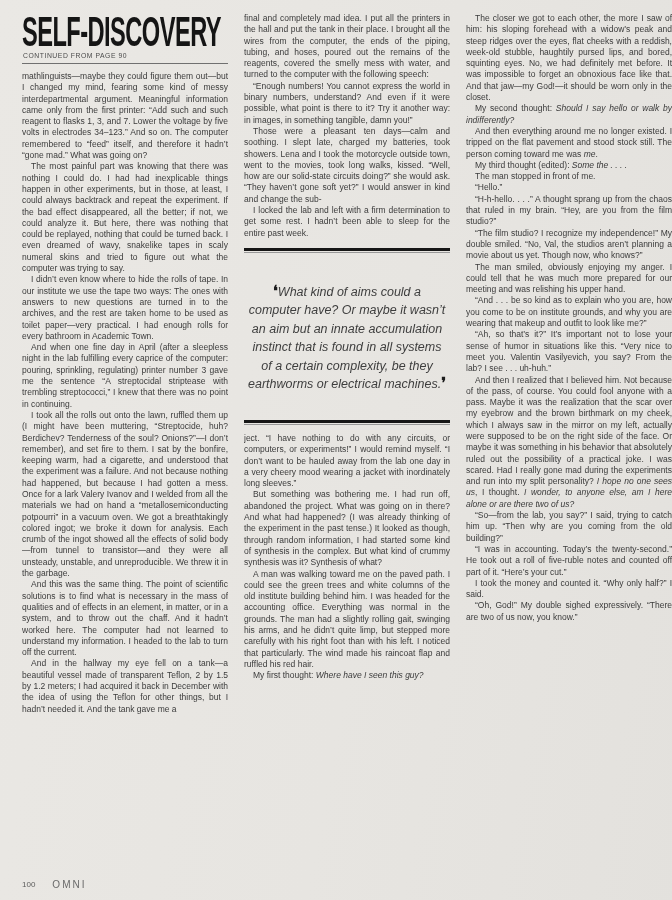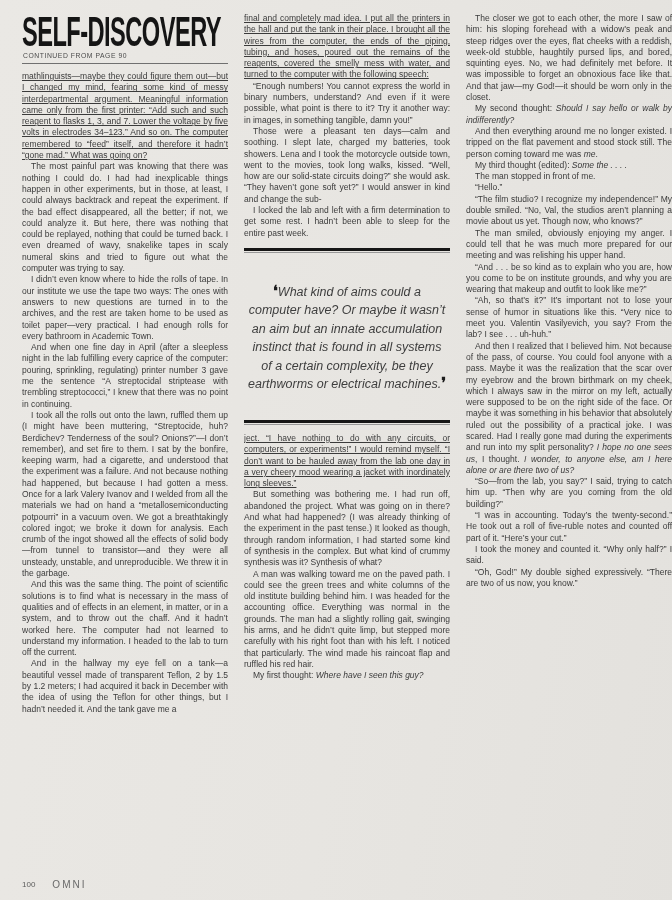--- a/index.html
+++ b/index.html
@@ -18,21 +18,21 @@
   .headline{
     margin:0;font-size:43px;font-weight:700;color:#151515;line-height:36px;
     letter-spacing:-1px;white-space:nowrap;transform:scaleX(0.55);transform-origin:left center;
   }
   .continued{font-size:6.8px;color:#4a4a4a;letter-spacing:0.55px;margin:3px 0 4px 1px;}
   .header-rule{border-top:1px solid #707070;margin-bottom:7px;}
   .para{
     margin:0;font-size:8.5px;line-height:11.3px;color:#3b3b3b;
     text-align:justify;text-indent:9px;hyphens:auto;-webkit-hyphens:auto;
   }
-  .para.no-indent{text-indent:0;text-decoration:underline;}
+  .para.no-indent{text-indent:0;}
   .para em{font-style:italic;}
   .pullquote{margin:9px 0 7px;}
   .pq-rule{
     height:6px;
     background:linear-gradient(#161616 0px,#161616 3px,transparent 3px,transparent 4px,#999 4px,#999 5px,transparent 5px);
   }
   .pq-text{
     font-style:italic;font-size:12.5px;line-height:18.5px;color:#3e3e3e;
     text-align:center;padding:29px 3px 26px;
   }
@@ -86,20 +86,21 @@
         <p class="para"><span>My first thought: </span><em>Where have I seen this guy?</em></p>
       </div>
 
     <div class="col toppad">
         <p class="para"><span>The closer we got to each other, the more I saw of him: his sloping forehead with a widow’s peak and steep ridges over the eyes, flat cheeks with a reddish, week-old stubble, haughtily pursed lips, and bored, squinting eyes. No, we had definitely met before. It was impossible to forget an obnoxious face like that. And that jaw—my God!—it should be worn only in the closet.</span></p>
         <p class="para"><span>My second thought: </span><em>Should I say hello or walk by indifferently?</em></p>
         <p class="para"><span>And then everything around me no longer existed. I tripped on the flat pavement and stood stock still. The person coming toward me was </span><em>me</em><span>.</span></p>
         <p class="para"><span>My third thought (edited): </span><em>Some the . . . .</em></p>
         <p class="para"><span>The man stopped in front of me.</span></p>
         <p class="para"><span>“Hello.”</span></p>
+        <p class="para"><span>“H-h-hello. . . .” A thought sprang up from the chaos that ruled in my brain. “Hey, are you from the film studio?”</span></p>
         <p class="para"><span>“The film studio? I recognize my independence!” My double smiled. “No, Val, the studios aren’t planning a movie about us yet. Though now, who knows?”</span></p>
         <p class="para"><span>The man smiled, obviously enjoying my anger. I could tell that he was much more prepared for our meeting and was relishing his upper hand.</span></p>
         <p class="para"><span>“And . . . be so kind as to explain who you are, how you come to be on institute grounds, and why you are wearing that makeup and outfit to look like me?”</span></p>
         <p class="para"><span>“Ah, so that’s it?” It’s important not to lose your sense of humor in situations like this. “Very nice to meet you. Valentin Vasilyevich, you say? From the lab? I see . . . uh-huh.”</span></p>
         <p class="para"><span>And then I realized that I believed him. Not because of the pass, of course. You could fool anyone with a pass. Maybe it was the realization that the scar over my eyebrow and the brown birthmark on my cheek, which I always saw in the mirror on my left, actually were supposed to be on the right side of the face. Or maybe it was something in his behavior that absolutely ruled out the possibility of a practical joke. I was scared. Had I really gone mad during the experiments and run into my split personality? </span><em>I hope no one sees us</em><span>, I thought. </span><em>I wonder, to anyone else, am I here alone or are there two of us?</em></p>
         <p class="para"><span>“So—from the lab, you say?” I said, trying to catch him up. “Then why are you coming from the old building?”</span></p>
         <p class="para"><span>“I was in accounting. Today’s the twenty-second.” He took out a roll of five-ruble notes and counted off part of it. “Here’s your cut.”</span></p>
         <p class="para"><span>I took the money and counted it. “Why only half?” I said.</span></p>
         <p class="para"><span>“Oh, God!” My double sighed expressively. “There are two of us now, you know.”</span></p>
       </div>

